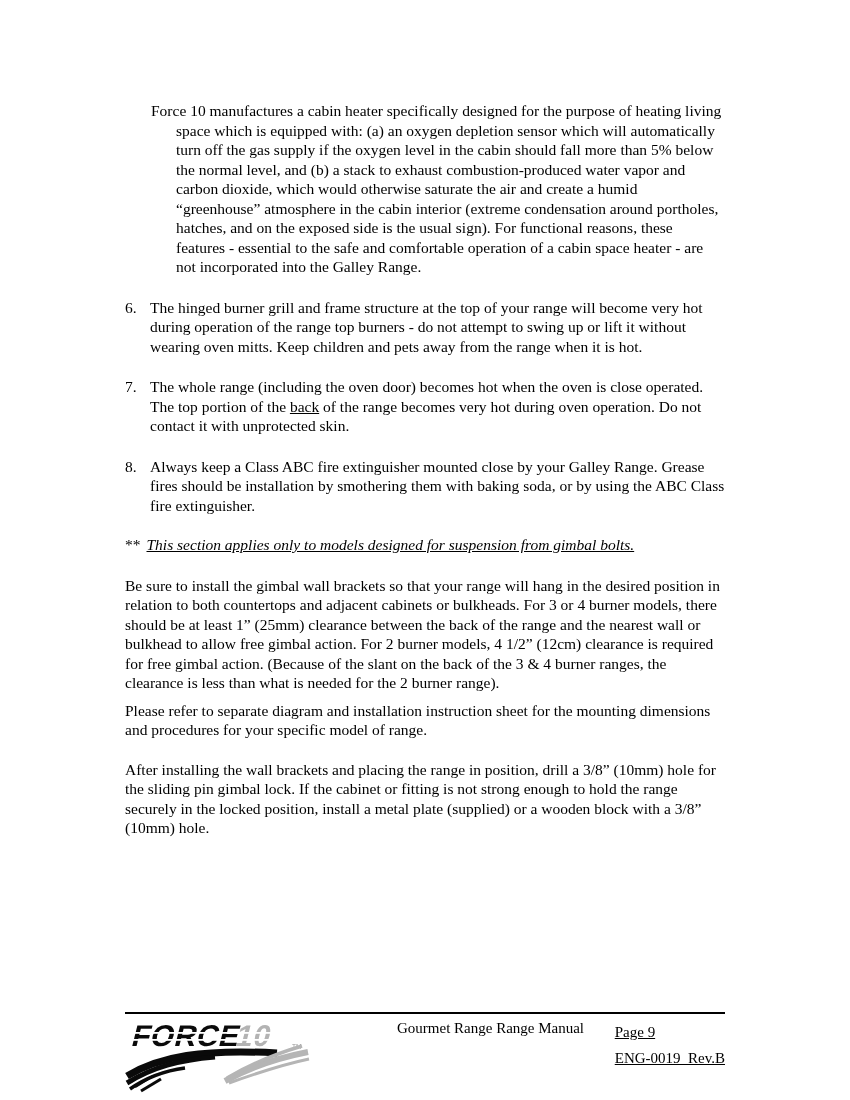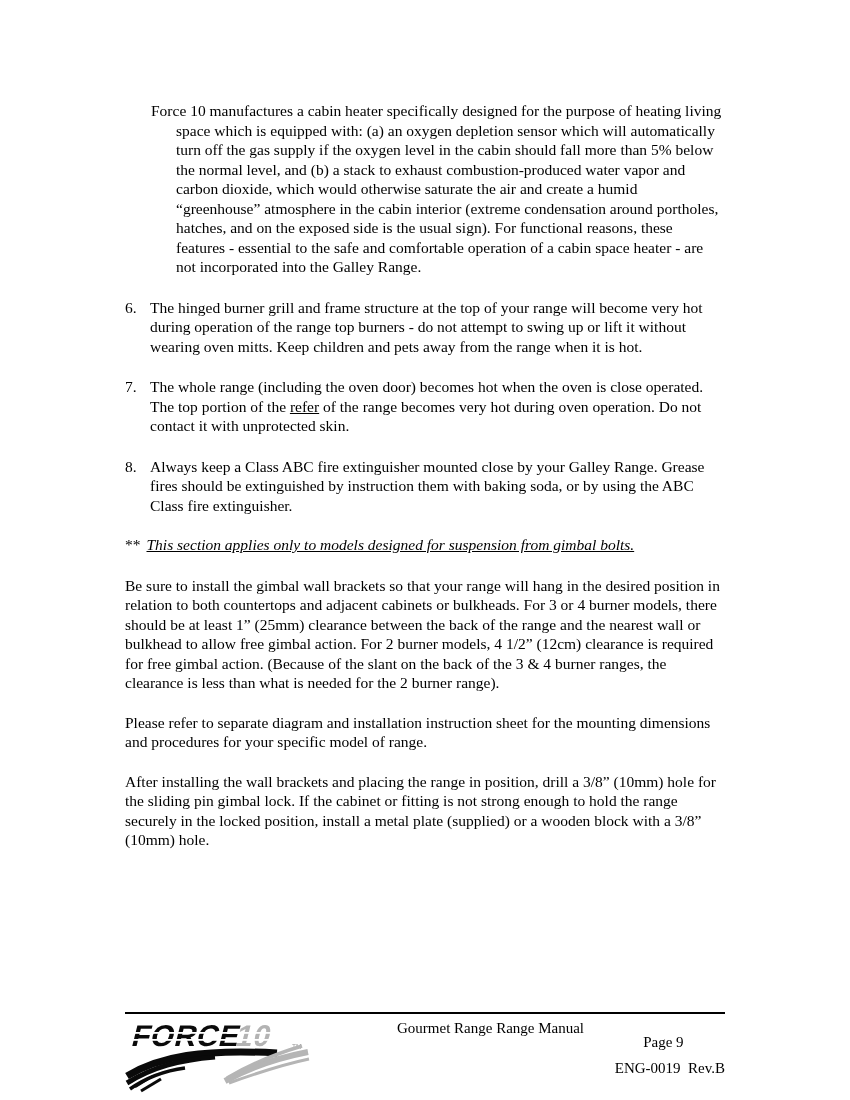--- a/index.html
+++ b/index.html
@@ -19,52 +19,52 @@
   .item-text{flex:1;}
   .u{text-decoration:underline;}
   h2.section{
     margin:80px 0 0 0;font-size:18px;line-height:24px;
     font-weight:bold;text-decoration:underline;
   }
   .note{margin-top:20px;}
   .note .stars{font-style:normal;margin-right:6px;}
   .note .note-text{font-style:italic;text-decoration:underline;}
   .para-a{margin-top:21px;}
-  .para-b{margin-top:20px;}
+  .para-b{margin-top:8px;}
   .para-c{margin-top:20px;}
   .footer{
     position:absolute;left:125px;top:1012px;width:600px;height:86px;
     border-top:2px solid #000;
   }
   .logo{position:absolute;left:0;top:5px;}
   .footer-title{position:absolute;left:272px;top:6px;font-size:15px;}
-  .footer-right{position:absolute;right:0;top:18px;text-align:center;font-size:15px;line-height:20px;}
+  .footer-right{position:absolute;right:0;top:8px;text-align:left;font-size:15px;line-height:20px;text-decoration:underline;}
   .page-label{padding-right:13px;}
   .doc-number{white-space:pre;margin-top:6px;}
 </style>
 </head>
 <body>
 
 <div class="content">
 
   <p class="intro">Force 10 manufactures a cabin heater specifically designed for the purpose of heating living space which is equipped with: (a) an oxygen depletion sensor which will automatically turn off the gas supply if the oxygen level in the cabin should fall more than 5% below the normal level, and (b) a stack to exhaust combustion-produced water vapor and carbon dioxide, which would otherwise saturate the air and create a humid “greenhouse” atmosphere in the cabin interior (extreme condensation around portholes, hatches, and on the exposed side is the usual sign). For functional reasons, these features - essential to the safe and comfortable operation of a cabin space heater - are not incorporated into the Galley Range.</p>
 
   <div class="list-item">
     <span class="num">6.</span>
     <span class="item-text">The hinged burner grill and frame structure at the top of your range will become very hot during operation of the range top burners - do not attempt to swing up or lift it without wearing oven mitts. Keep children and pets away from the range when it is hot.</span>
   </div>
 
   <div class="list-item">
     <span class="num">7.</span>
-    <span class="item-text"><span>The whole range (including the oven door) becomes hot when the oven is close operated. The top portion of the </span><span class="u">refer</span><span> of the range becomes very hot during oven operation. Do not contact it with unprotected skin.</span></span>
+    <span class="item-text"><span>The whole range (including the oven door) becomes hot when the oven is close operated. The top portion of the </span><span class="u">back</span><span> of the range becomes very hot during oven operation. Do not contact it with unprotected skin.</span></span>
   </div>
 
   <div class="list-item">
     <span class="num">8.</span>
-    <span class="item-text">Always keep a Class ABC fire extinguisher mounted close by your Galley Range. Grease fires should be extinguished by instruction them with baking soda, or by using the ABC Class fire extinguisher.</span>
+    <span class="item-text">Always keep a Class ABC fire extinguisher mounted close by your Galley Range. Grease fires should be installation by smothering them with baking soda, or by using the ABC Class fire extinguisher.</span>
   </div>
 
 
   <p class="note"><span class="stars">**</span><span class="note-text">This section applies only to models designed for suspension from gimbal bolts.</span></p>
 
   <p class="para-a">Be sure to install the gimbal wall brackets so that your range will hang in the desired position in relation to both countertops and adjacent cabinets or bulkheads. For 3 or 4 burner models, there should be at least 1” (25mm) clearance between the back of the range and the nearest wall or bulkhead to allow free gimbal action. For 2 burner models, 4 1/2” (12cm) clearance is required for free gimbal action. (Because of the slant on the back of the 3 &amp; 4 burner ranges, the clearance is less than what is needed for the 2 burner range).</p>
 
   <p class="para-b">Please refer to separate diagram and installation instruction sheet for the mounting dimensions and procedures for your specific model of range.</p>
 
   <p class="para-c">After installing the wall brackets and placing the range in position, drill a 3/8” (10mm) hole for the sliding pin gimbal lock. If the cabinet or fitting is not strong enough to hold the range securely in the locked position, install a metal plate (supplied) or a wooden block with a 3/8” (10mm) hole.</p>

